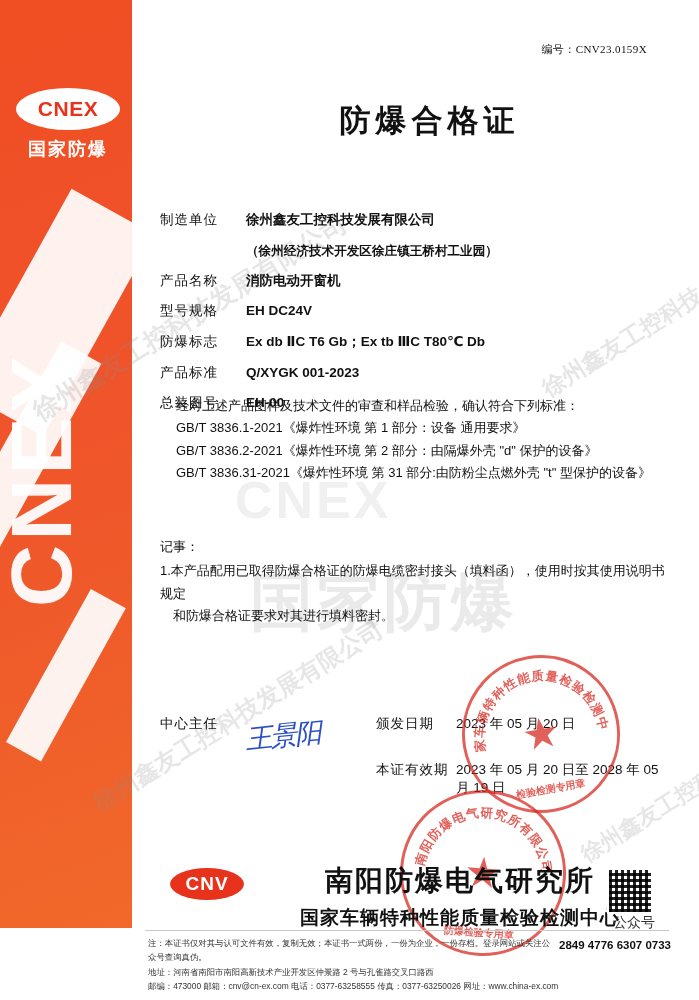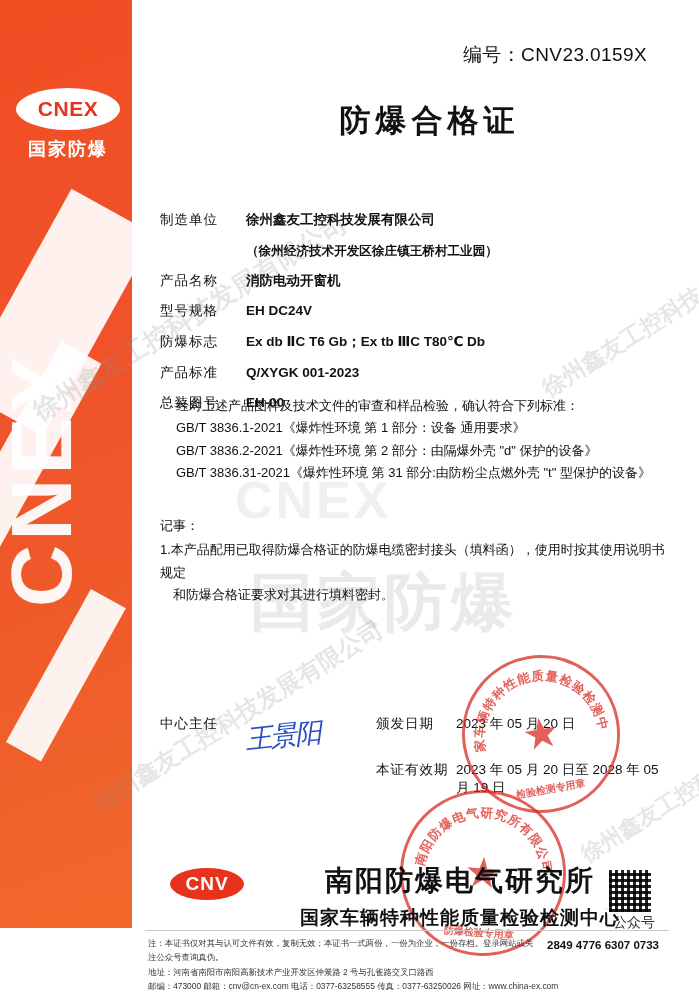--- a/index.html
+++ b/index.html
@@ -51,40 +51,40 @@
   .logo-ellipse span{
     color:#e8331c;font-weight:bold;font-size:21px;letter-spacing:.5px;
     font-family:"Liberation Sans",sans-serif;
   }
   .logo-sub{
     margin-top:7px;color:#ffffff;font-size:18px;font-weight:bold;letter-spacing:2px;
   }
 
   
   .doc-no{
-    position:absolute;right:52px;top:42px;font-size:19px;color:#111;letter-spacing:.4px;
+    position:absolute;right:52px;top:42px;font-size:11px;color:#111;letter-spacing:.4px;font-family:Liberation Serif, serif;
   }
   .title{
     position:absolute;left:160px;right:0;top:100px;text-align:center;
     font-size:31px;font-weight:bold;color:#111;letter-spacing:5px;
   }
 
   
   .fields{position:absolute;left:160px;top:210px;width:500px;font-size:13.5px;color:#111;}
   .row{display:flex;align-items:flex-start;margin-bottom:11px;line-height:1.45;}
   .row .lbl{width:86px;flex:0 0 86px;letter-spacing:1px;color:#111;}
   .row .val{flex:1;}
   .val .sub{display:block;margin-top:12px;font-size:12.6px;}
   .val.strong{font-weight:bold;}
 
   .para{position:absolute;left:176px;top:395px;width:505px;font-size:13px;color:#111;line-height:1.72;}
   .para .std{display:block;}
 
   .notes{position:absolute;left:160px;top:515px;width:505px;font-size:13px;color:#111;line-height:1.72;}
-  .notes .nt-title{margin-bottom:2px;}
+  .notes .nt-title{margin-bottom:2px;margin-top:21px;}
   .notes .nt{display:block;}
   .notes .nt-ind{display:block;padding-left:13px;}
 
   
   .sigrow{position:absolute;left:160px;top:715px;width:505px;font-size:13.5px;color:#111;}
   .sigrow .line{display:flex;margin-bottom:28px;align-items:flex-start;}
   .sigrow .l-lbl{width:86px;flex:0 0 86px;letter-spacing:1px;}
   .sigrow .l-val{width:130px;flex:0 0 130px;}
   .sigrow .r-lbl{width:80px;flex:0 0 80px;letter-spacing:1px;}
   .sigrow .r-val{flex:1;}
@@ -138,21 +138,21 @@
     background:
       repeating-linear-gradient(0deg,#222 0 3px,#fff 3px 6px),
       repeating-linear-gradient(90deg,#222 0 3px,#fff 3px 6px);
     background-blend-mode:multiply;
     border:2px solid #fff;
   }
   .qr-cap{position:absolute;right:44px;top:914px;font-size:14px;color:#333;}
 
   .footline{position:absolute;left:145px;right:30px;top:930px;border-top:1px solid #c9c9c9;}
   .footer{
-    position:absolute;left:148px;right:40px;top:936px;
+    position:absolute;left:148px;right:28px;top:936px;
     font-size:8.4px;color:#333;line-height:1.72;
   }
   .footer .f-row{display:flex;justify-content:space-between;gap:8px;}
   .footer .tel{font-size:11.5px;font-weight:bold;color:#111;white-space:nowrap;}
 
   
   .wm{
     position:absolute;color:rgba(140,140,140,.22);
     font-weight:bold;white-space:nowrap;pointer-events:none;user-select:none;
   }

